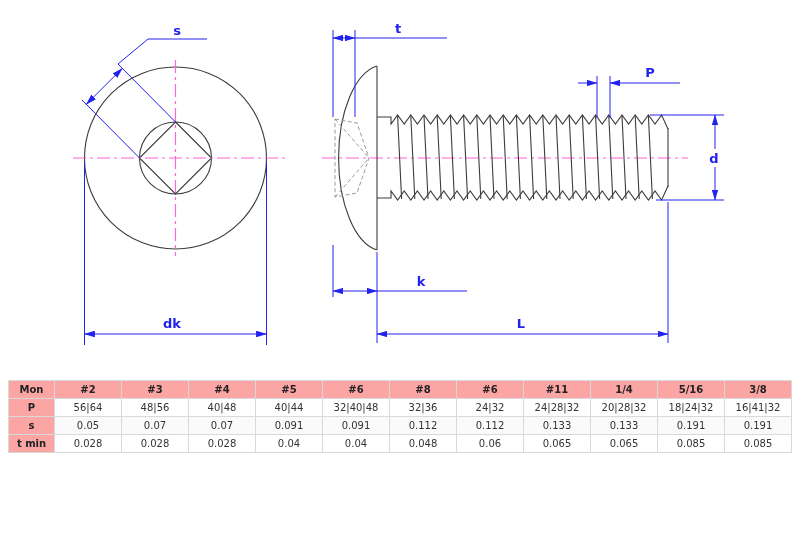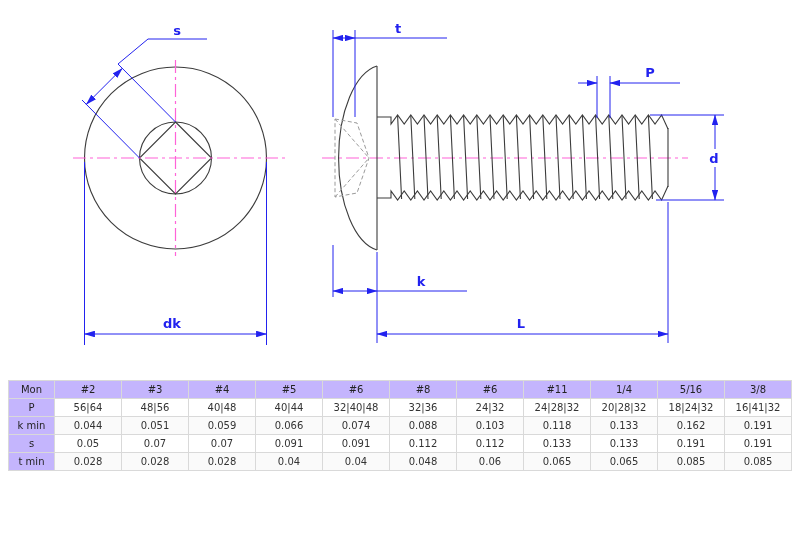--- a/index.html
+++ b/index.html
@@ -12,21 +12,21 @@
   svg .ink{stroke:var(--ink);stroke-width:1.1;fill:none;}
   svg .dim{stroke:var(--blue);stroke-width:1;fill:none;}
   svg .cl{stroke:var(--magenta);stroke-width:1.2;fill:none;stroke-dasharray:13 4 3 4;}
   svg .hid{stroke:var(--gray);stroke-width:1;fill:none;stroke-dasharray:4 2.5;}
   svg text.lbl{fill:var(--blue);font:700 13px "DejaVu Sans","Liberation Sans",sans-serif;}
   svg marker path{fill:var(--blue);}
   table.spec{position:absolute;left:8px;top:380px;border-collapse:collapse;table-layout:fixed;}
   table.spec th,table.spec td{border:1px solid #d9d9d9;height:17px;padding:0;
     font:10px "DejaVu Sans","Liberation Sans",sans-serif;text-align:center;
     vertical-align:middle;color:#333;overflow:hidden;white-space:nowrap;}
-  table.spec th{background:#c4b5fd;font-weight:400;color:#222;}
+  table.spec th{background:#fca5a5;font-weight:700;color:#222;}
   table.spec tbody tr:nth-child(even) td{background:#fafafa;}
 </style>
 </head>
 <body>
 
 <div class="stage">
 
   <svg class="drawing" width="800" height="375" viewBox="0 0 800 375">
     <defs>
       <marker id="arw" viewBox="0 0 10 6" refX="9.5" refY="3" markerWidth="11" markerHeight="6.6" orient="auto-start-reverse">
@@ -152,34 +152,20 @@
           <td>40|44</td>
           <td>32|40|48</td>
           <td>32|36</td>
           <td>24|32</td>
           <td>24|28|32</td>
           <td>20|28|32</td>
           <td>18|24|32</td>
           <td>16|41|32</td>
         </tr>
         <tr>
-          <th>k min</th>
-          <td>0.044</td>
-          <td>0.051</td>
-          <td>0.059</td>
-          <td>0.066</td>
-          <td>0.074</td>
-          <td>0.088</td>
-          <td>0.103</td>
-          <td>0.118</td>
-          <td>0.133</td>
-          <td>0.162</td>
-          <td>0.191</td>
-        </tr>
-        <tr>
           <th>s</th>
           <td>0.05</td>
           <td>0.07</td>
           <td>0.07</td>
           <td>0.091</td>
           <td>0.091</td>
           <td>0.112</td>
           <td>0.112</td>
           <td>0.133</td>
           <td>0.133</td>

